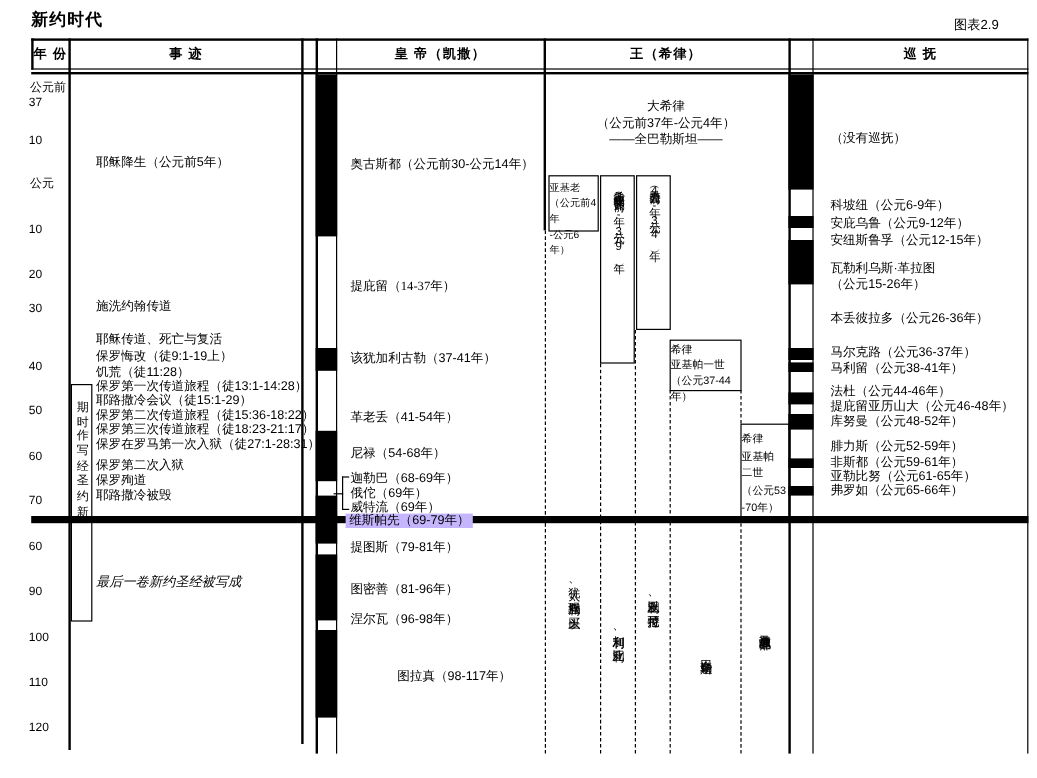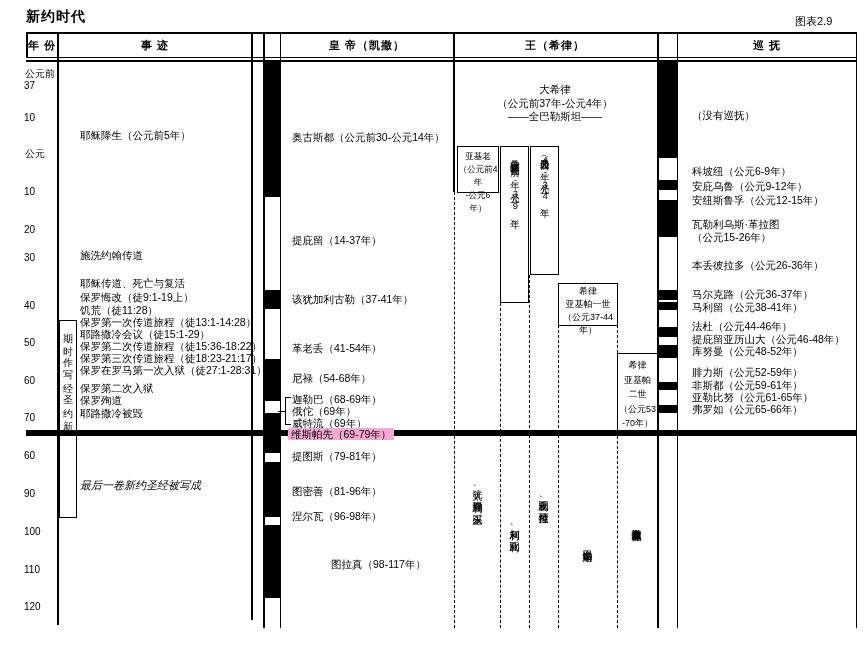--- a/index.html
+++ b/index.html
@@ -7,25 +7,25 @@
         font-family:"Liberation Sans","DejaVu Sans",sans-serif;color:#000;}
   .t{position:absolute;white-space:nowrap;font-size:10.5px;line-height:12px;}
   .yr{position:absolute;font-size:10px;line-height:11px;left:24px;width:30px;}
   .yrw{position:absolute;font-size:10px;line-height:11px;left:25px;}
   .hl{position:absolute;background:#000;height:1.5px;}
   .vl{position:absolute;background:#000;width:1.5px;}
   .vd{position:absolute;width:0;border-left:1.5px dashed #000;}
   .bar{position:absolute;background:#000;}
   .hdr{position:absolute;top:33px;height:24px;line-height:24px;text-align:center;
        font-size:11px;font-weight:bold;letter-spacing:1px;}
-  .box{position:absolute;border:1.5px solid #000;box-sizing:border-box;text-align:center;}
+  .box{position:absolute;border:1.5px solid #000;box-sizing:border-box;}
   .vert{writing-mode:vertical-rl;text-orientation:upright;}
   .ital{font-style:italic;font-family:"Liberation Serif","DejaVu Serif",serif;}
   .thick{position:absolute;background:#000;height:5.5px;}
-  .whitebg{background:#f9a8d4;z-index:6;padding:0 3px;}
+  .whitebg{background:#c4b5fd;z-index:6;padding:0 3px;}
 </style>
 </head>
 <body>
 
 <div class="page">
 
   <div class="t" style="left:26px;top:10px;font-size:14px;font-weight:bold;letter-spacing:1px;">新约时代</div>
   <div class="t" style="left:795px;top:15px;font-size:11px;">图表2.9</div>
 
   <div class="hl" style="left:26px;top:32px;width:831px;"></div>
@@ -102,21 +102,21 @@
   <div class="t" style="left:80px;top:382px;">保罗第二次入狱</div>
   <div class="t" style="left:80px;top:394px;">保罗殉道</div>
   <div class="t" style="left:80px;top:407px;">耶路撒冷被毁</div>
   <div class="t ital" style="left:80px;top:479px;font-size:11px;">最后一卷新约圣经被写成</div>
 
   <div class="box" style="left:58.5px;top:320px;width:18px;height:198px;">
     <div class="vert" style="margin:4px auto 0;font-size:10px;letter-spacing:12.5px;">期时作写经圣约新</div>
   </div>
 
   <div class="t" style="left:292px;top:131px;">奥古斯都（公元前30-公元14年）</div>
-  <div class="t" style="left:292px;top:234px;">提庇留（14-37年）</div>
+  <div class="t" style="left:292px;top:234px;font-family:Liberation Serif, serif;">提庇留（14-37年）</div>
   <div class="t" style="left:292px;top:293px;">该犹加利古勒（37-41年）</div>
   <div class="t" style="left:292px;top:342px;">革老丢（41-54年）</div>
   <div class="t" style="left:292px;top:372px;">尼禄（54-68年）</div>
   <div class="t" style="left:292px;top:393px;">迦勒巴（68-69年）</div>
   <div class="t" style="left:292px;top:405px;">俄佗（69年）</div>
   <div class="t" style="left:292px;top:417px;">威特流（69年）</div>
   <div class="t whitebg" style="left:288px;top:428px;">维斯帕先（69-79年）</div>
   <div class="t" style="left:292px;top:450px;text-align:center;">提图斯（79-81年）</div>
   <div class="t" style="left:292px;top:485px;">图密善（81-96年）</div>
   <div class="t" style="left:292px;top:510px;">涅尔瓦（96-98年）</div>

